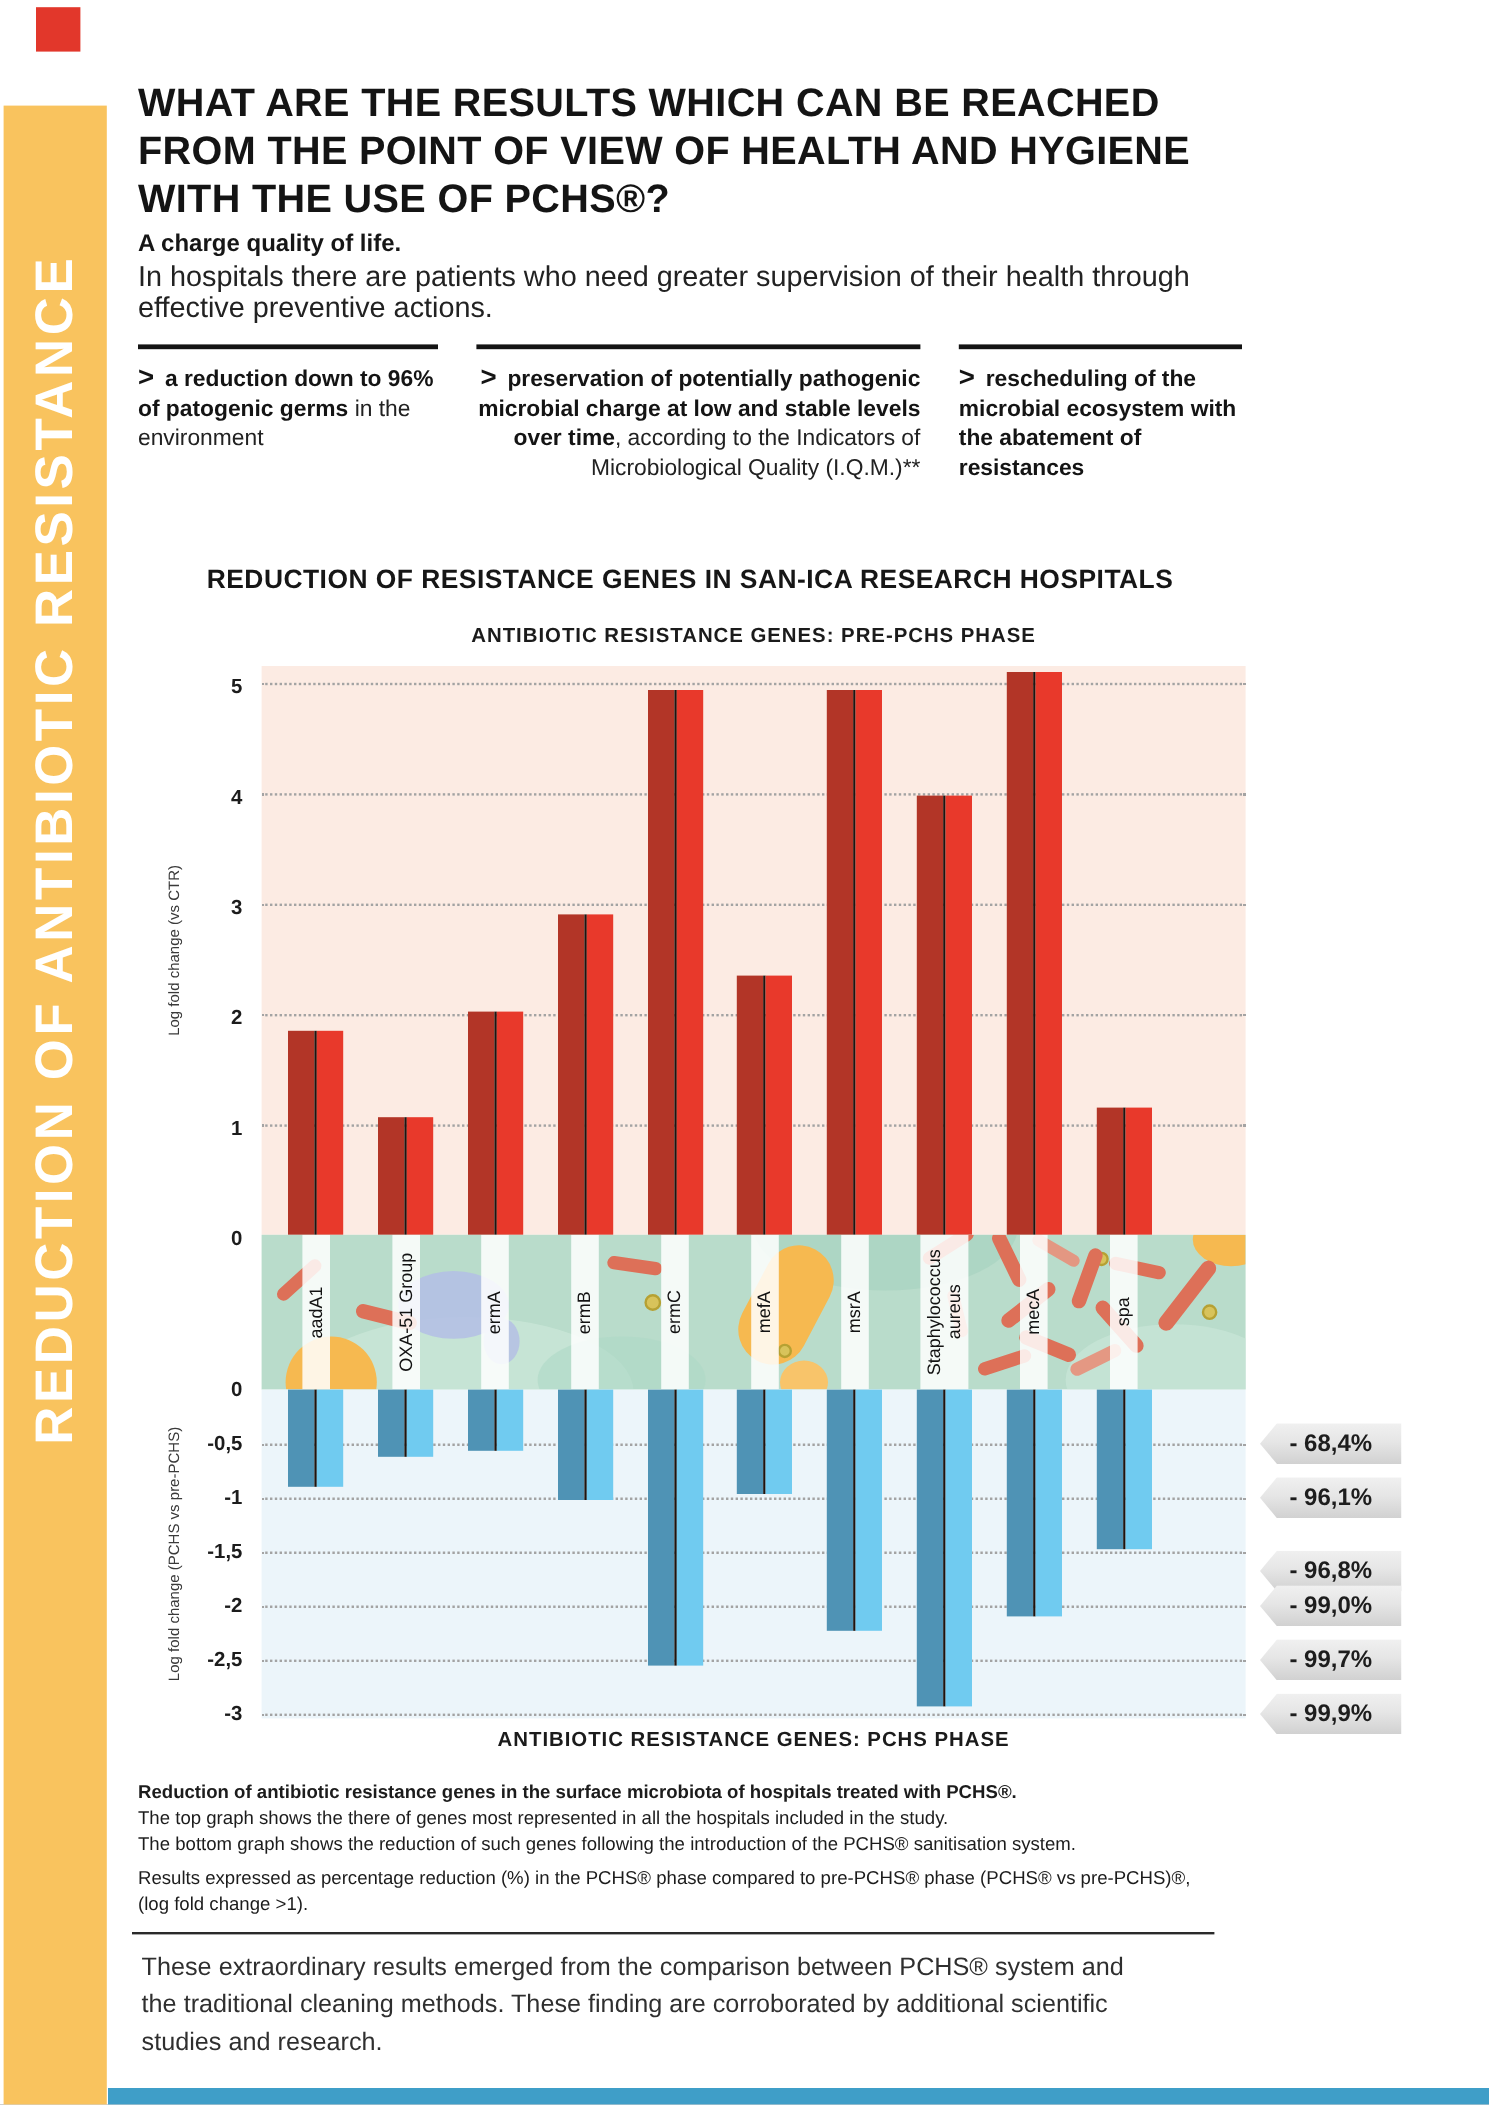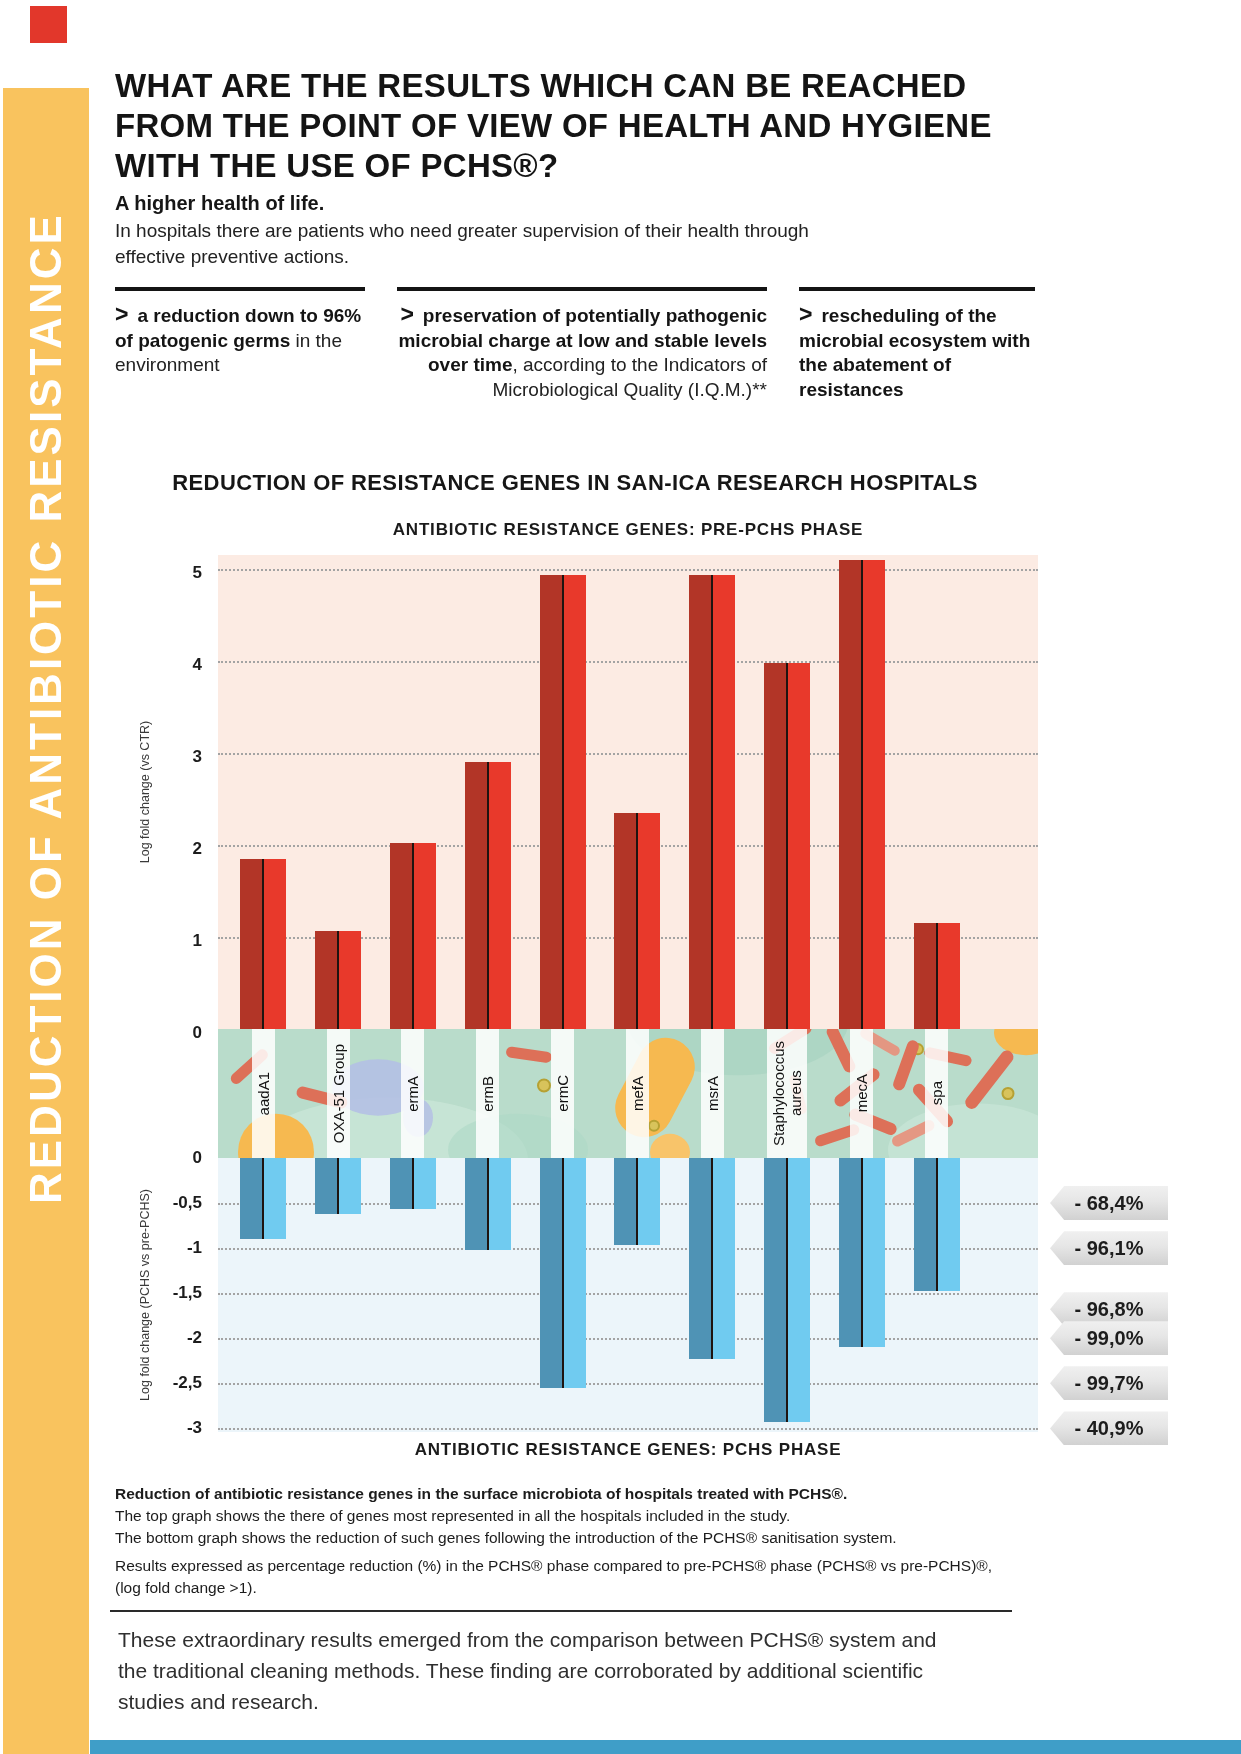--- a/index.html
+++ b/index.html
@@ -12,21 +12,21 @@
   .sidebar-text{position:absolute;top:6px;left:0;width:100%;height:1110px;
         writing-mode:vertical-rl;transform:rotate(180deg);
         display:flex;align-items:center;justify-content:flex-start;
         font-weight:bold;font-size:44px;letter-spacing:3px;color:#ffffff;white-space:nowrap;}
 
   
   .title{position:absolute;left:115px;top:66px;width:960px;margin:0;
         font-size:33px;line-height:40px;font-weight:bold;letter-spacing:.3px;
         white-space:pre-line;color:#141414;}
   .lead-bold{position:absolute;left:115px;top:192px;margin:0;font-size:20px;font-weight:bold;}
-  .lead{position:absolute;left:115px;top:218px;margin:0;width:920px;font-size:19px;line-height:26px;
+  .lead{position:absolute;left:115px;top:218px;margin:0;width:920px;font-size:24px;line-height:26px;
         white-space:pre-line;color:#222;}
 
   
   .bullets{position:absolute;left:115px;top:287px;width:920px;display:flex;gap:32px;}
   .bullet{border-top:4px solid #141414;padding-top:11px;font-size:19px;line-height:24.5px;color:#222;}
   .bullet .marker{font-size:23px;font-weight:bold;margin-right:9px;color:#141414;}
   .bullet .b{font-weight:bold;color:#141414;}
   .bullet:nth-child(1){flex:0 0 250px;}
   .bullet:nth-child(2){flex:0 0 370px;text-align:right;}
   .bullet:nth-child(3){flex:0 0 236px;}
@@ -96,21 +96,21 @@
 
   <div class="red-square"></div>
 
   <aside class="sidebar">
     <span class="sidebar-text">REDUCTION OF ANTIBIOTIC RESISTANCE</span>
   </aside>
 
   <h1 class="title">WHAT ARE THE RESULTS WHICH CAN BE REACHED
 FROM THE POINT OF VIEW OF HEALTH AND HYGIENE
 WITH THE USE OF PCHS®?</h1>
-  <p class="lead-bold">A higher health of life.</p>
+  <p class="lead-bold">A charge quality of life.</p>
   <p class="lead">In hospitals there are patients who need greater supervision of their health through
 effective preventive actions.</p>
 
   <section class="bullets">
     <div class="bullet">
       <span class="marker">&gt;</span><span class="b">a reduction down to 96% of patogenic germs</span><span> in the environment</span>
     </div>
     <div class="bullet">
       <span class="marker">&gt;</span><span class="b">preservation of potentially pathogenic microbial charge at low and stable levels over time</span><span>, according to the Indicators of Microbiological Quality (I.Q.M.)**</span>
     </div>
@@ -387,21 +387,21 @@
           </div>
         </div>
       </div>
     </div>
   <div id="badges">
       <div class="badge" style="top: 16.4474%;">- 68,4%</div>
       <div class="badge" style="top: 32.8947%;">- 96,1%</div>
       <div class="badge" style="top: 49.3421%; margin-top: 16px;">- 96,8%</div>
       <div class="badge" style="top: 65.7895%;">- 99,0%</div>
       <div class="badge" style="top: 82.2368%;">- 99,7%</div>
-      <div class="badge" style="top: 98.6842%;">- 40,9%</div>
+      <div class="badge" style="top: 98.6842%;">- 99,9%</div>
     </div>
 
   <div class="chart-title bottom">ANTIBIOTIC RESISTANCE GENES: PCHS PHASE</div>
 
   <div class="axis-label top-axis">Log fold change (vs CTR)</div>
   <div class="axis-label bottom-axis">Log fold change (PCHS vs pre-PCHS)</div>
 
   <div class="caption">
     <div class="c-bold">Reduction of antibiotic resistance genes in the surface microbiota of hospitals treated with PCHS®.</div>
     <div>The top graph shows the there of genes most represented in all the hospitals included in the study.</div>

